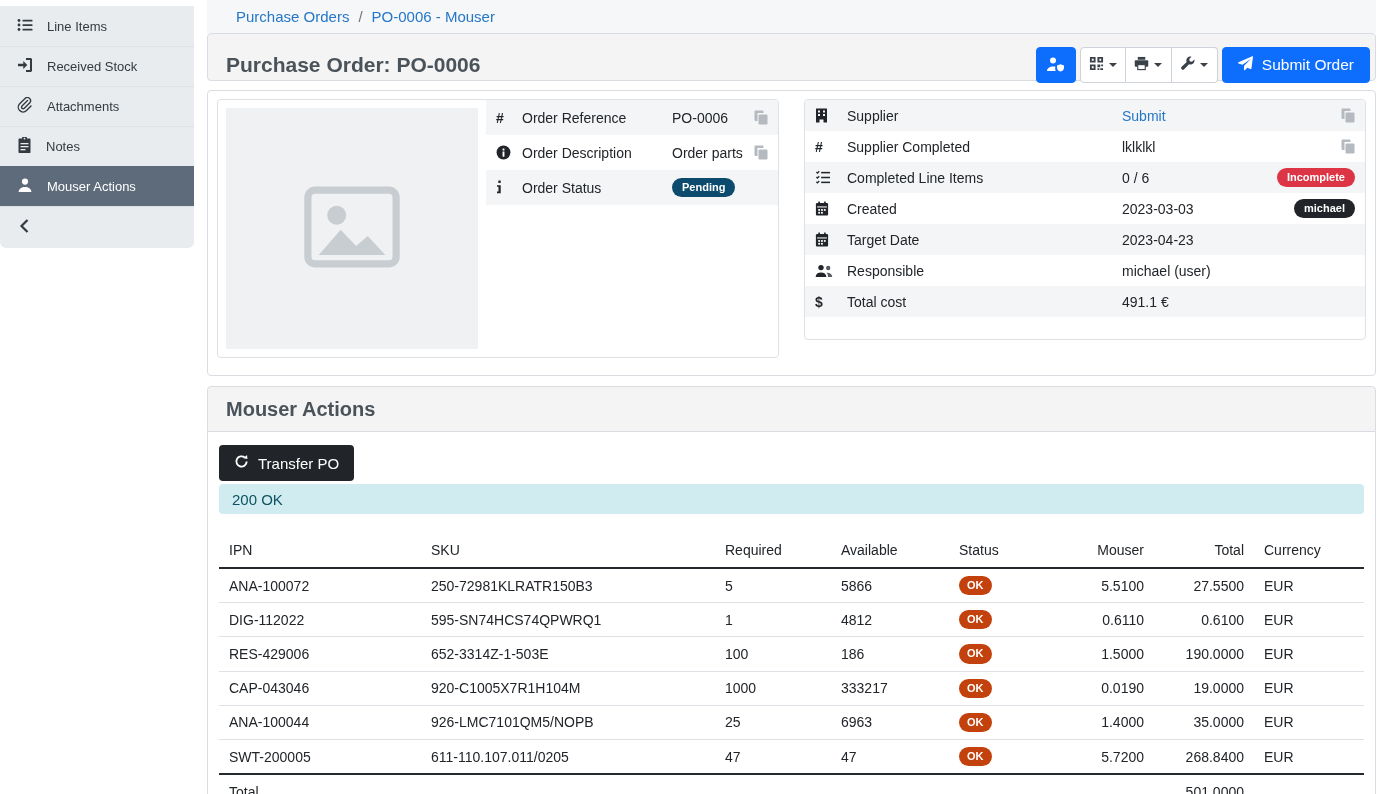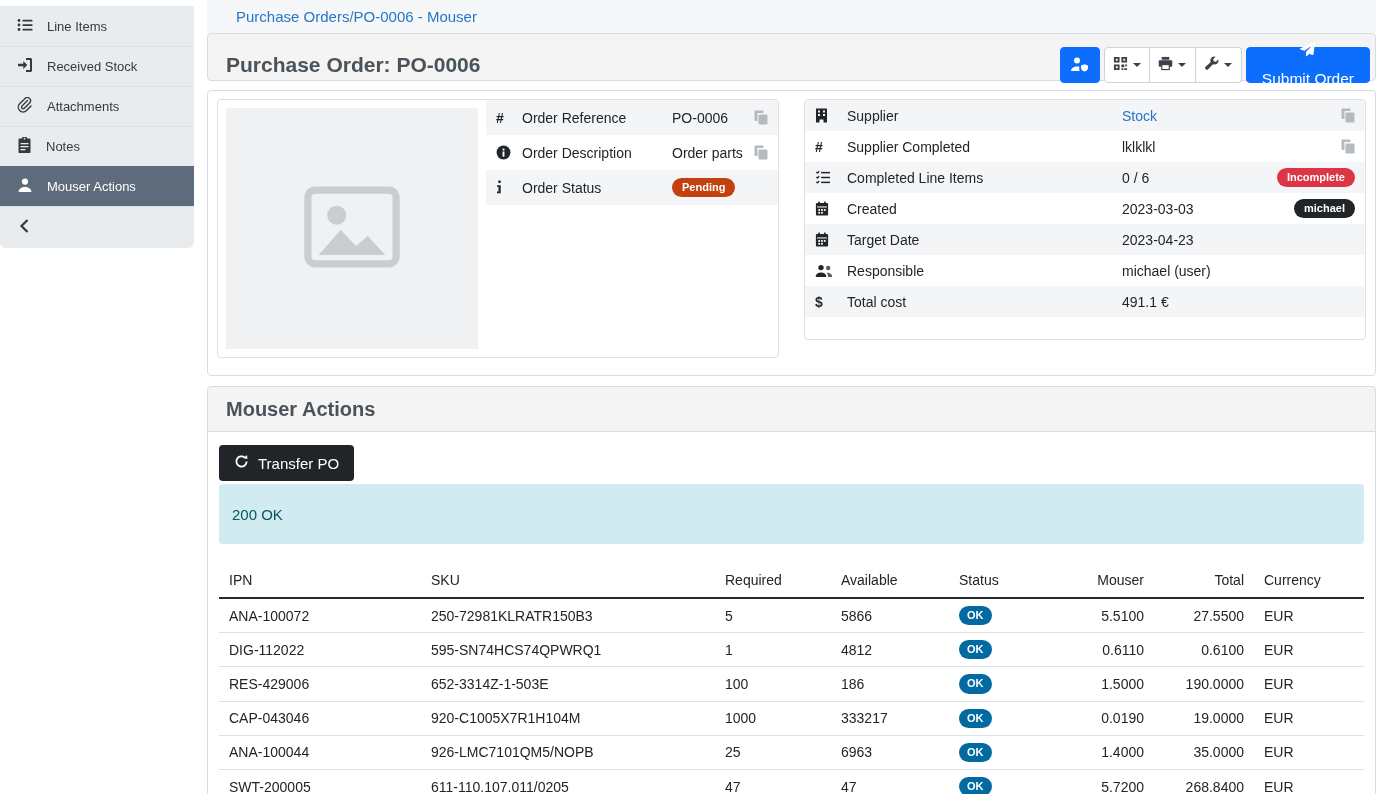--- a/index.html
+++ b/index.html
@@ -22,39 +22,39 @@
   .side-item.active { background: #5d6b7a; color: #fff; border-top-color: #5d6b7a; }
   .side-item svg { flex-shrink: 0; }
   .side-collapse {
     height: 42px; display: flex; align-items: center; padding: 0 19px;
     cursor: pointer; border-top: 1px solid #dde2e6; color: #343a40;
   }
 
   
   .content { flex: 1; margin-left: 13px; padding-right: 7px; }
   .crumbbar {
-    height: 33px; display: flex; align-items: center; 
+    height: 33px; display: flex; align-items: center; gap: 9px;
     padding-left: 29px; background: #f6f7f8; font-size: 15px;
   }
   .crumbbar a { color: #2577c8; text-decoration: none; cursor: pointer; }
   .crumb-sep { color: #6c757d; }
 
   .page-head {
     height: 48px; background: #f4f4f4; border: 1px solid #d9dde1; border-radius: 4px;
     display: flex; align-items: center; justify-content: space-between;
     padding: 16px 5px 0 18px;
   }
   .page-title { font-size: 21px; font-weight: 600; color: #4a525a; margin: 0; }
   .actions { display: flex; align-items: center; gap: 4px; }
   .btn {
     height: 36px; display: inline-flex; align-items: center; justify-content: center;
     border-radius: 4px; font-size: 15px; cursor: pointer;
     border: 1px solid transparent; background: none; font-family: inherit;
   }
-  .btn-blue { background: #0d6efd; border-color: #0d6efd; color: #fff; flex-direction: column; }
+  .btn-blue { background: #0d6efd; border-color: #0d6efd; color: #fff; }
   .btn-iconsq { width: 40px; }
   .btn-group { display: inline-flex; }
   .btn-white { background: #fff; border: 1px solid #cdd3d9; color: #3a4149; width: 46px; gap: 5px; }
   .btn-group .btn-white { border-radius: 0; border-left-width: 0; }
   .btn-group .btn-white:first-child { border-radius: 4px 0 0 4px; border-left-width: 1px; }
   .btn-group .btn-white:last-child { border-radius: 0 4px 4px 0; }
   .caret { display: inline-block; width: 0; height: 0;
     border-left: 4px solid transparent; border-right: 4px solid transparent;
     border-top: 4.5px solid currentColor; }
   .submit-btn { padding: 0 15px; gap: 9px; font-size: 15.5px; }
@@ -87,40 +87,40 @@
   .sup-label { width: 275px; }
   .sup-val { flex: 1; display: flex; align-items: center; }
   .sup-right { margin-left: auto; display: flex; align-items: center; }
   .sup-pad { height: 22px; }
   .link { color: #2577c8; text-decoration: none; cursor: pointer; }
 
   .badge {
     display: inline-block; color: #fff; font-size: 11px; font-weight: 700;
     padding: 3px 10px; border-radius: 10px; line-height: 1.2;
   }
-  .badge-gray  { background: #c2410c; }
+  .badge-gray  { background: #0c4a6e; }
   .badge-red   { background: #dc3545; }
   .badge-dark  { background: #212529; }
-  .badge-green { background: #0369a1; padding: 3px 8px; text-align: right; }
+  .badge-green { background: #c2410c; padding: 3px 8px; text-align: right; }
 
   
   .section { margin-top: 10px; }
   .sec-head {
     height: 46px; background: #f4f4f4; border: 1px solid #d9dde1;
     border-radius: 4px 4px 0 0; display: flex; align-items: center; padding-left: 18px;
   }
   .sec-title { font-size: 20px; font-weight: 600; color: #4a525a; margin: 0; }
   .sec-body { border: 1px solid #d9dde1; border-top: none; padding: 13px 11px 0; background: #fff; }
   .transfer-btn {
     height: 36px; background: #212529; color: #fff; border: none; border-radius: 4px;
     padding: 0 15px; font-size: 15px; display: inline-flex; align-items: center;
     gap: 9px; cursor: pointer; font-family: inherit;
   }
   .alert {
-    margin-top: 3px; height: 60px; background: #d1ecf1; color: #0c5460;
+    margin-top: 3px; height: 30px; background: #d1ecf1; color: #0c5460;
     border-radius: 4px; display: flex; align-items: center; padding-left: 13px; font-size: 15px;
   }
   table.data { width: 100%; border-collapse: collapse; font-size: 14px; margin-top: 19px; }
   .data th { font-weight: 400; text-align: left; padding: 9px 10px; border-bottom: 2px solid #24292e; }
   .data td { padding: 7px 10px; border-bottom: 1px solid #dee2e6; }
   .data .num { text-align: right; }
   .data tfoot td { border-top: 2px solid #24292e; border-bottom: 2px solid #24292e; padding: 9px 10px; }
 </style>
 </head>
 <body>
@@ -288,21 +288,21 @@
                 <g fill="#f4f5f6">
                   <rect x="2.5" y="2.5" width="2" height="2"></rect>
                   <rect x="7.5" y="2.5" width="2" height="2"></rect>
                   <rect x="2.5" y="6" width="2" height="2"></rect>
                   <rect x="7.5" y="6" width="2" height="2"></rect>
                 </g>
               </svg>
             </span>
           <span class="sup-label">Supplier</span>
           <span class="sup-val">
-              <a class="link">Stock</a>
+              <a class="link">Submit</a>
             </span>
           <span class="sup-right copy">
               <svg width="14" height="15" viewBox="0 0 14 15" fill="currentColor">
                 <rect x="4.5" y="4.5" width="9" height="10" rx="1.2"></rect>
                 <path d="M9.5 3H3.5v8H1.7A1.2 1.2 0 0 1 .5 9.8V1.7C.5 1 1 .5 1.7.5h6.6c.7 0 1.2.5 1.2 1.2z"></path>
               </svg>
             </span>
         </div>
         <div class="sup-row">
           <span class="sup-ic">#</span>

